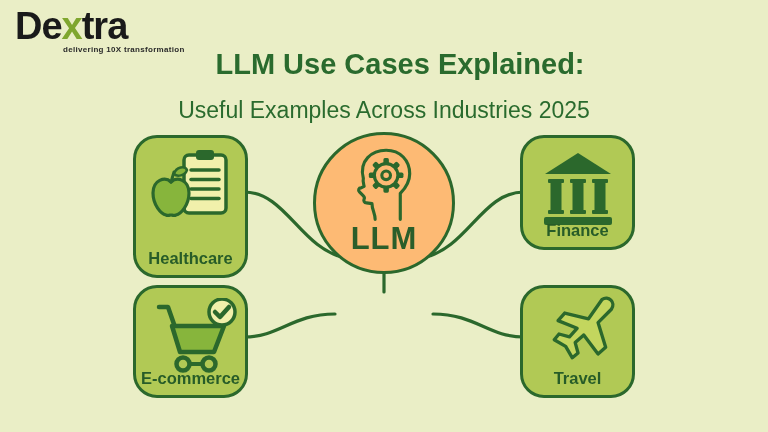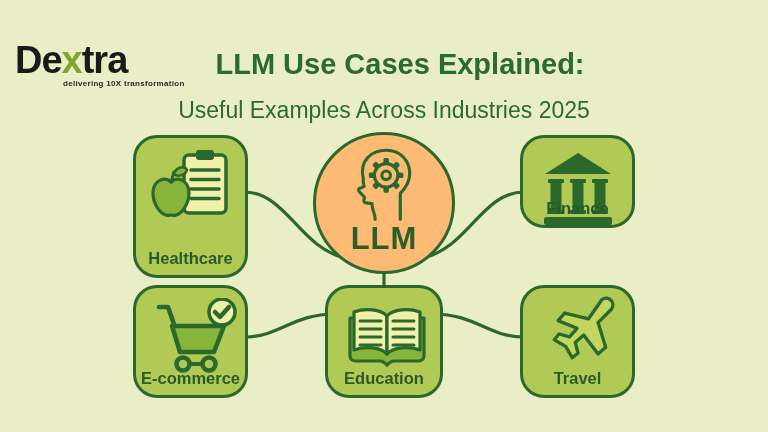--- a/index.html
+++ b/index.html
@@ -1,36 +1,36 @@
 <!DOCTYPE html>
 <html><head>
 <meta charset="utf-8">
 <style>
   html,body{margin:0;padding:0;background:#eaeec6;}
   .stage{position:relative;width:768px;height:432px;background:#eaeec6;overflow:hidden;
          font-family:"Liberation Sans",sans-serif;}
   
   .logo-block{position:absolute;left:15px;top:6px;}
-  .logo{font-size:38px;font-weight:800;letter-spacing:-1px;color:#1a1a1a;line-height:1.1;margin-top:34px;}
+  .logo{font-size:38px;font-weight:800;letter-spacing:-1px;color:#1a1a1a;line-height:1.1;}
   .logo .accent{color:#7fa62e;}
   .tagline{font-size:8px;color:#2a2a2a;letter-spacing:.3px;margin:-3px 11px 0 48px;font-weight:600;}
   
   .titles{position:absolute;left:0;top:48px;width:768px;text-align:center;color:#2a6b2e;}
   .title{font-size:29px;font-weight:800;line-height:1.15;padding-left:32px;}
   .subtitle{font-size:23px;font-weight:500;margin-top:16px;}
   
   .connectors{position:absolute;left:0;top:0;}
   
   .node{position:absolute;width:115px;height:113px;background:#b1c955;border:3.5px solid #2b682c;
         border-radius:24px;box-sizing:border-box;}
   .node-label{position:absolute;bottom:7px;left:0;width:100%;text-align:center;
               font-size:16.5px;font-weight:700;color:#275c28;}
   .node-icon{position:absolute;}
   .n-healthcare{left:133px;top:135px;height:143px;}
-  .n-finance{left:520px;top:135px;height:93px;}
+  .n-finance{left:520px;top:135px;height:115px;}
   .n-ecommerce{left:133px;top:285px;}
   .n-education{left:325px;top:285px;width:118px;}
   .n-travel{left:520px;top:285px;padding-left:24px;}
   
   .hub{position:absolute;left:313px;top:132px;width:142px;height:142px;border-radius:50%;
        background:#fdba74;border:3.5px solid #2b682c;box-sizing:border-box;}
   .hub-label{position:absolute;top:86px;left:0;width:100%;text-align:center;
              font-size:31px;font-weight:800;color:#2b5e2a;letter-spacing:1px;}
   .hub-icon{position:absolute;left:34px;top:12px;}
 </style>
@@ -121,39 +121,20 @@
       <polygon points="22,28 74,28 64,54 30,54" fill="#87b53c" stroke-width="4.5"></polygon>
       <line x1="38" y1="66" x2="54" y2="66" stroke-width="4"></line>
       <circle cx="33" cy="66" r="6.5" fill="#b1c955" stroke-width="4.5"></circle>
       <circle cx="59" cy="66" r="6.5" fill="#b1c955" stroke-width="4.5"></circle>
       <circle cx="72" cy="14" r="13" fill="#f1f0ab" stroke-width="3.5"></circle>
       <path d="M65,14 L70,19 L79,9" stroke-width="4.5"></path>
     </svg>
     <div class="node-label">E-commerce</div>
   </div>
 
-  <div class="node n-education">
-    <svg class="node-icon" style="left:17px;top:16px" width="84" height="66" viewBox="0 0 84 66">
-      <path d="M5,14 L79,14 L79,52 C79,55 76,57 73,57 L49,57 C46,57 44,59 42,61 C40,59 38,57 35,57
-               L11,57 C8,57 5,55 5,52 Z" fill="#87b53c" stroke="#2b682c" stroke-width="3.2" stroke-linejoin="round"></path>
-      <path d="M42,12 C36,5 20,4 9,8 L9,46 C20,42 36,43 42,50 Z" fill="#f1f0ab" stroke="#2b682c" stroke-width="3.2" stroke-linejoin="round"></path>
-      <path d="M42,12 C48,5 64,4 75,8 L75,46 C64,42 48,43 42,50 Z" fill="#f1f0ab" stroke="#2b682c" stroke-width="3.2" stroke-linejoin="round"></path>
-      <g stroke="#2b682c" stroke-width="3" stroke-linecap="round">
-        <line x1="15" y1="17" x2="36" y2="17"></line>
-        <line x1="15" y1="25" x2="36" y2="25"></line>
-        <line x1="15" y1="33" x2="36" y2="33"></line>
-        <line x1="15" y1="41" x2="36" y2="41"></line>
-        <line x1="48" y1="17" x2="69" y2="17"></line>
-        <line x1="48" y1="25" x2="69" y2="25"></line>
-        <line x1="48" y1="33" x2="69" y2="33"></line>
-        <line x1="48" y1="41" x2="69" y2="41"></line>
-      </g>
-    </svg>
-    <div class="node-label">Education</div>
-  </div>
 
   <div class="node n-travel">
     <svg class="node-icon" style="left:16px;top:6px" width="80" height="80" viewBox="0 0 84 84">
       <path d="M66,6 C73,1 81,9 76,16 L62,30 L70,56 L62,63 L47,43 L38,51 L41,62 L35,67 L28,55
                L16,48 L21,42 L32,45 L40,36 L20,28 L27,20 L52,26 Z" fill="#c3d65e" stroke="#2b682c" stroke-width="3.5" stroke-linejoin="round"></path>
     </svg>
     <div class="node-label">Travel</div>
   </div>
 
 </div>

